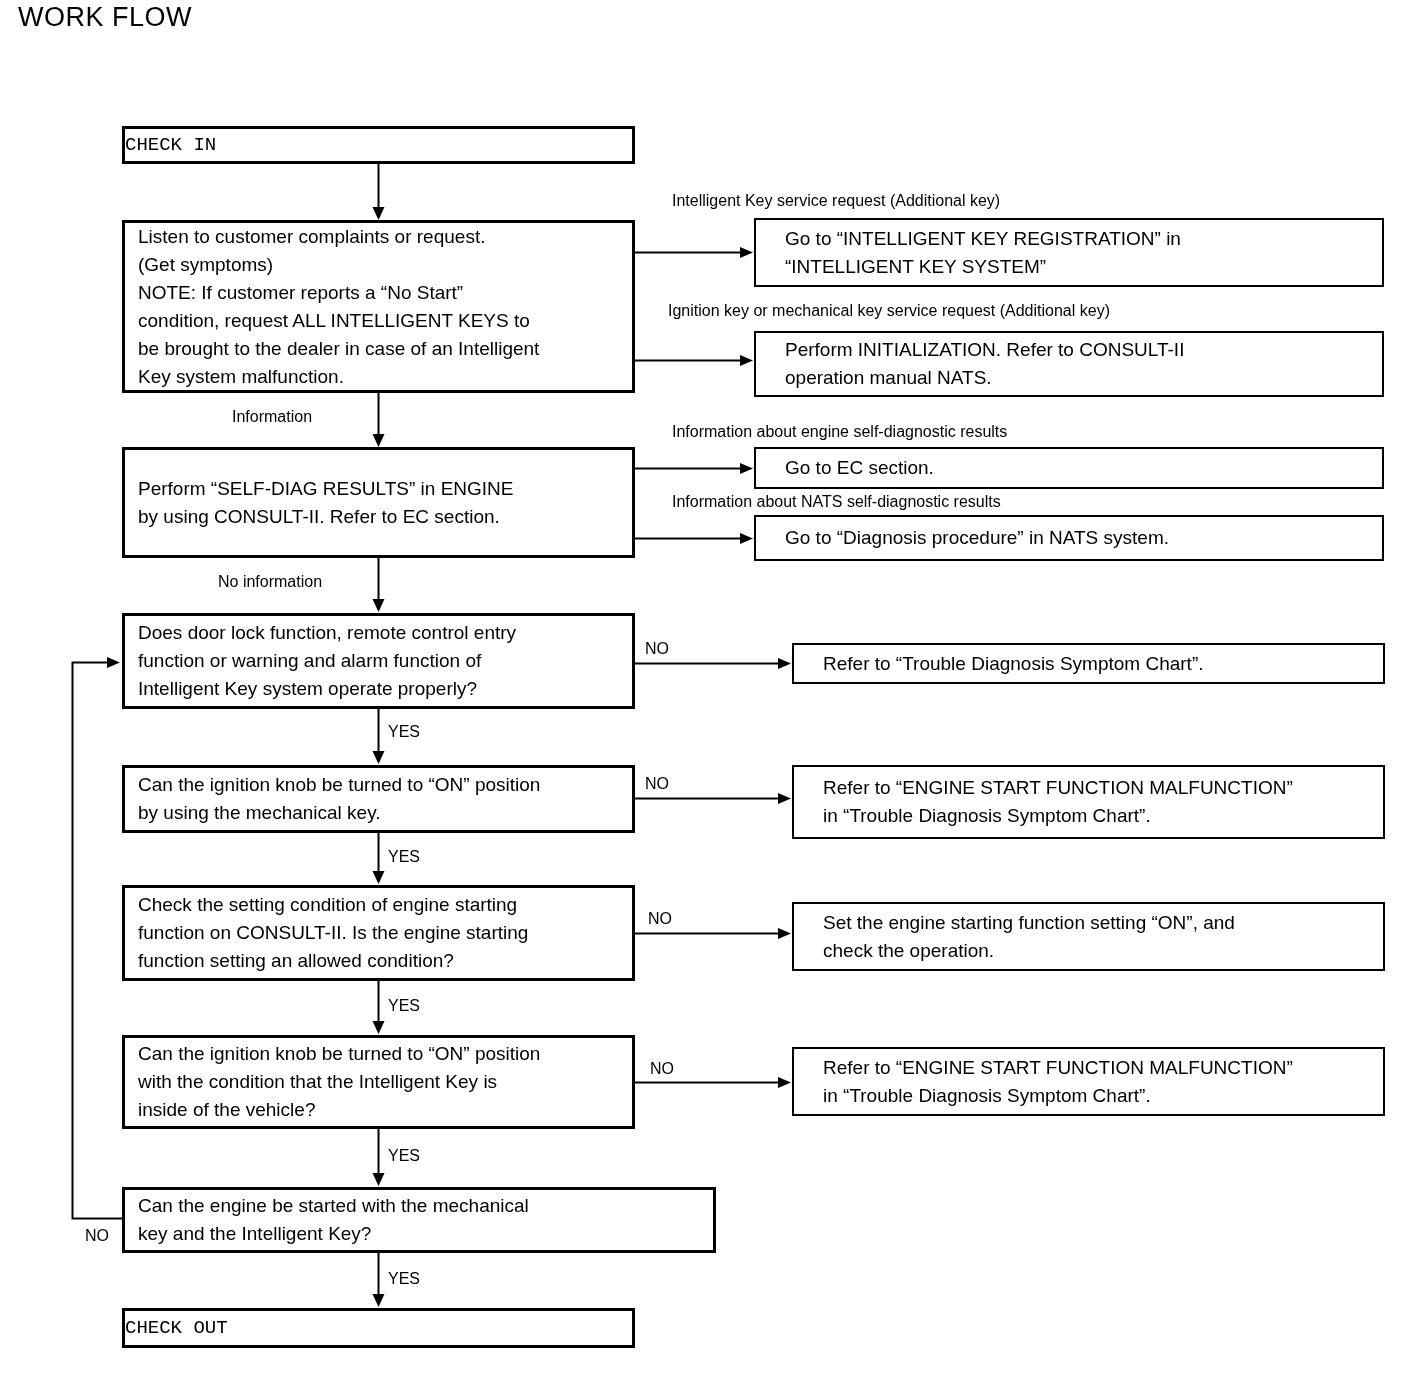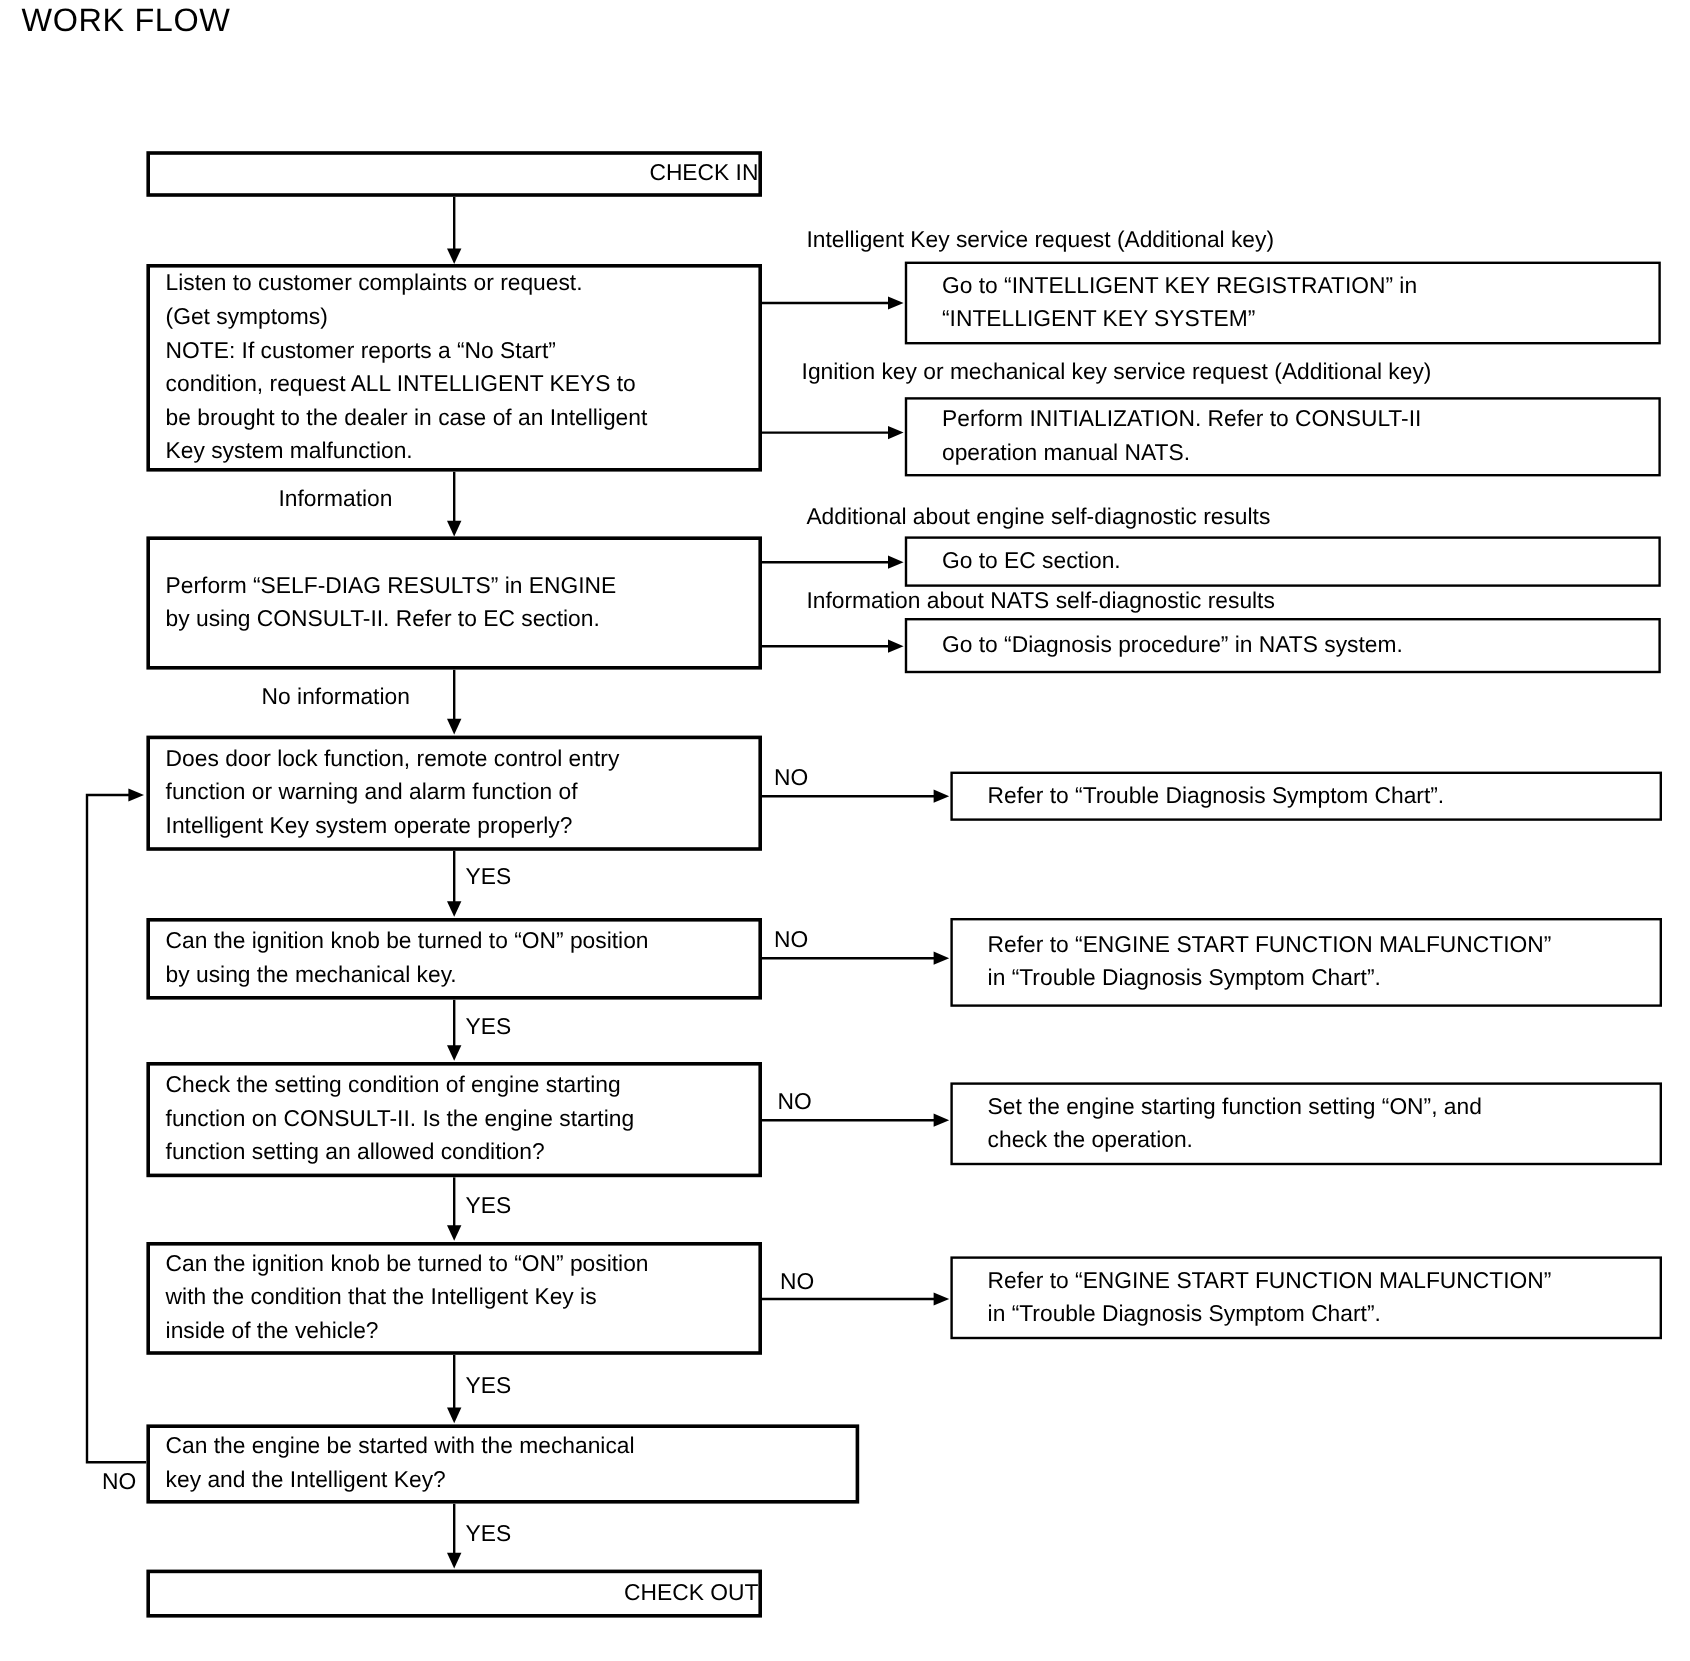--- a/index.html
+++ b/index.html
@@ -11,25 +11,25 @@
   .title{
     position:absolute;left:18px;top:2px;font-size:27px;font-weight:normal;
     letter-spacing:.5px;margin:0;
   }
   .box{
     position:absolute;background:#fff;border:3px solid #000;
     display:flex;align-items:center;box-sizing:border-box;
     font-size:19px;line-height:28px;
   }
   .box .txt{white-space:pre-line;padding-left:13px;padding-right:6px;}
-  .box.center{justify-content:flex-end;}
+  .box.center{justify-content:flex-start;font-family:Liberation Mono, monospace;}
   .box.center .txt{padding:0;text-align:center;}
   .rbox{border-width:2px;padding-left:16px;}
   .lbl{
-    position:absolute;font-size:19px;line-height:22px;white-space:nowrap;
+    position:absolute;font-size:16px;line-height:22px;white-space:nowrap;
   }
   svg.wires{position:absolute;left:0;top:0;}
 </style>
 </head>
 <body>
 
 <div class="canvas">
 
   <h1 class="title">WORK FLOW</h1>
 
@@ -154,21 +154,21 @@
     <span class="txt">Can the engine be started with the mechanical
 key and the Intelligent Key?</span>
   </div>
 
   <div class="box center" style="left:122px;top:1308px;width:513px;height:40px">
     <span class="txt">CHECK OUT</span>
   </div>
 
   <div class="lbl" style="left:672px;top:190px">Intelligent Key service request (Additional key)</div>
   <div class="lbl" style="left:668px;top:300px">Ignition key or mechanical key service request (Additional key)</div>
-  <div class="lbl" style="left:672px;top:421px">Additional about engine self-diagnostic results</div>
+  <div class="lbl" style="left:672px;top:421px">Information about engine self-diagnostic results</div>
   <div class="lbl" style="left:672px;top:491px">Information about NATS self-diagnostic results</div>
 
   <div class="box rbox" style="left:754px;top:218px;width:630px;height:69px">
     <span class="txt">Go to “INTELLIGENT KEY REGISTRATION” in
 “INTELLIGENT KEY SYSTEM”</span>
   </div>
 
   <div class="box rbox" style="left:754px;top:331px;width:630px;height:66px">
     <span class="txt">Perform INITIALIZATION. Refer to CONSULT-II
 operation manual NATS.</span>

